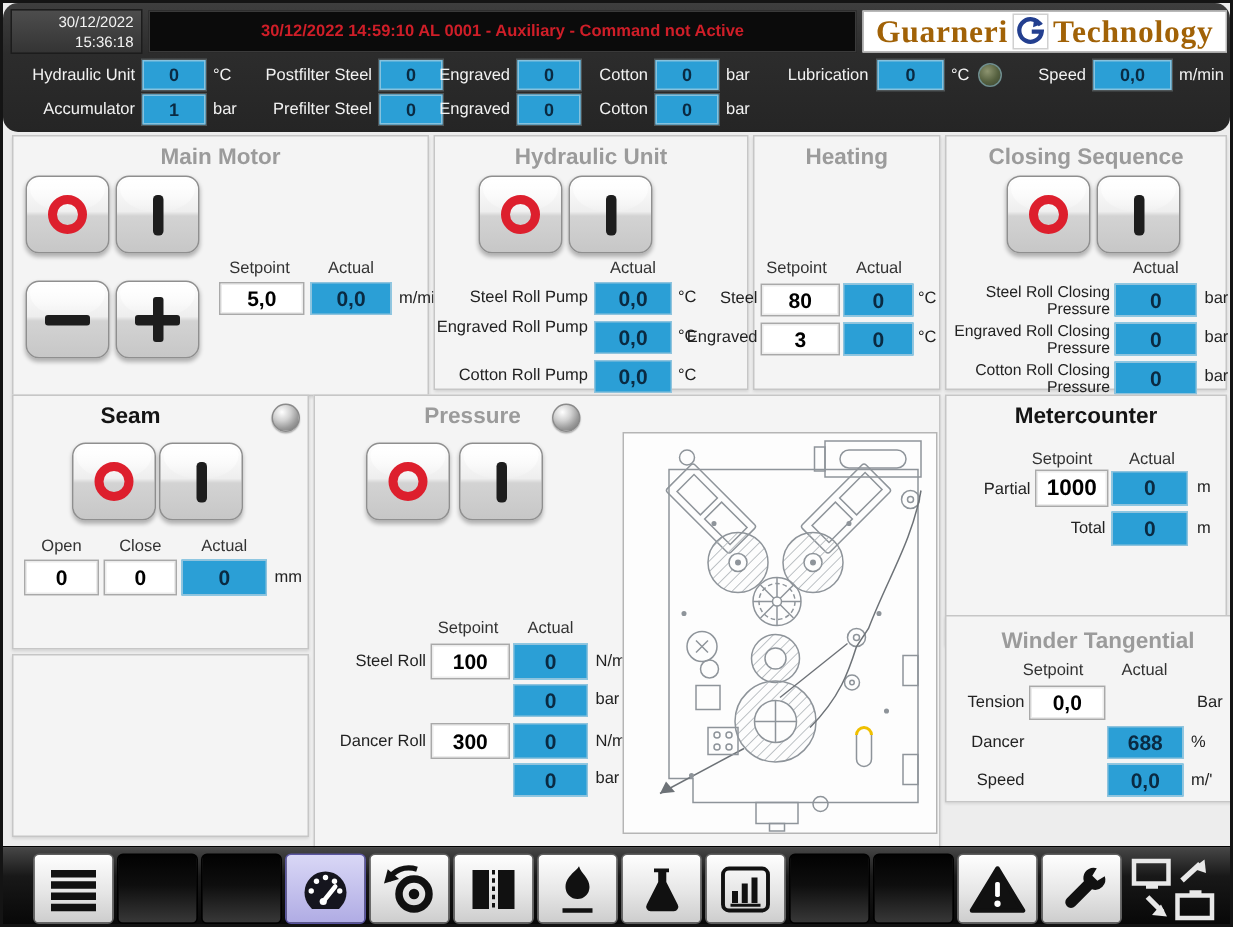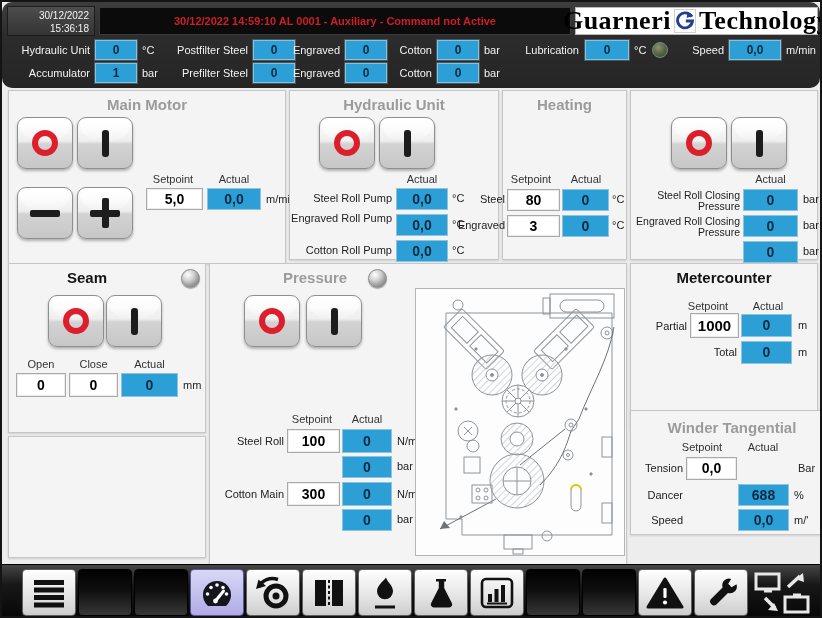--- a/index.html
+++ b/index.html
@@ -11,22 +11,22 @@
   .header { position:absolute; left:0; top:0; width:100%; height:86px;
             background:linear-gradient(180deg,#3e3e3e 0%, #2c2c2c 40%, #252525 100%);border-radius:10px; }
   .dtbox { position:absolute; left:5px; top:4px; width:88px; height:30px;
            background:linear-gradient(180deg,#4d4d4d,#343434); border:1px solid #1c1c1c;
            color:#f4f4f4; font-size:10px; text-align:right; padding:2px 5px 0 0; line-height:13px; }
   .alarmbar { position:absolute; left:97px; top:5px; width:472px; height:28px; background:#0b0b0b;
               border:1px solid #3a3a3a; color:#cf1e28; font-size:11px; font-weight:bold;
               text-align:center; line-height:26px; white-space:nowrap; overflow:hidden; }
   .logo { position:absolute; left:573px; top:5px; width:243px; height:28px; background:#ffffff;
           border:1px solid #b9b9b9; display:flex; align-items:center; justify-content:center; }
-  .logo .word { font-family:"Liberation Serif", serif; font-weight:bold; font-size:26px;
-                color:#000000; letter-spacing:.5px; }
+  .logo .word { font-family:"Liberation Serif", serif; font-weight:bold; font-size:21px;
+                color:#a16207; letter-spacing:.5px; }
   .logo .gbox { width:24px; height:24px; border:1px solid #d0d0d0; background:#fff; margin:0 3px;
                 display:flex; align-items:center; justify-content:center; }
   .hlabel { position:absolute; height:20px; line-height:20px; color:#f2f2f2; font-size:11px;
             text-align:right; white-space:nowrap; }
   .hunit  { position:absolute; height:20px; line-height:20px; color:#f2f2f2; font-size:11px; white-space:nowrap; }
   .bfield { position:absolute; height:20px; background:#2b9fd6; border:1px solid #86c2de;
             box-shadow:0 0 0 1px #4f5557; color:#0a2a42; font-weight:bold; font-size:12px;
             text-align:center; line-height:18px; }
   .hled { position:absolute; width:16px; height:16px; border-radius:50%;
           background:radial-gradient(circle at 38% 32%, #8d9470, #55603f 55%, #3a4430);
@@ -190,33 +190,35 @@
     <span class="wfield" style="left:4px;top:98px;width:53px">80</span>
     <span class="afield" style="left:59px;top:98px;width:47px">0</span>
     <span class="punit" style="left:109px;top:102px">°C</span>
     <span class="rlabel" style="left:-48px;top:128px;width:50px">Engraved</span>
     <span class="wfield" style="left:4px;top:124px;width:53px">3</span>
     <span class="afield" style="left:59px;top:124px;width:47px">0</span>
     <span class="punit" style="left:109px;top:128px">°C</span>
   </div>
 
   <div class="panel" style="left:628px;top:88px;width:188px;height:170px">
+    <div class="ptitle">Closing Sequence</div>
     <div class="btn3d" style="left:40px;top:26px">
         <span class="glyph o-glyph"></span>
       </div>
     <div class="btn3d" style="left:100px;top:26px">
         <span class="glyph i-glyph"></span>
       </div>
     <span class="flabel" style="left:112px;top:82px;width:55px">Actual</span>
     <span class="rlabel" style="left:0;top:99px;width:109px;font-size:10.5px;line-height:11px">Steel Roll Closing Pressure</span>
     <span class="afield" style="left:112px;top:98px;width:55px">0</span>
     <span class="punit" style="left:172px;top:102px">bar</span>
     <span class="rlabel" style="left:0;top:125px;width:109px;font-size:10.5px;line-height:11px">Engraved Roll Closing Pressure</span>
     <span class="afield" style="left:112px;top:124px;width:55px">0</span>
     <span class="punit" style="left:172px;top:128px">bar</span>
+    <span class="rlabel" style="left:0;top:151px;width:109px;font-size:10.5px;line-height:11px">Cotton Roll Closing Pressure</span>
     <span class="afield" style="left:112px;top:150px;width:55px">0</span>
     <span class="punit" style="left:172px;top:154px">bar</span>
   </div>
 
   <div class="panel" style="left:6px;top:261px;width:198px;height:170px">
     <div class="ptitle dark" style="right:40px">Seam</div>
     <span class="led" style="left:172px;top:5px"></span>
     <div class="btn3d" style="left:39px;top:31px">
         <span class="glyph o-glyph"></span>
       </div>
@@ -246,21 +248,21 @@
     <span class="flabel" style="left:72px;top:149px;width:60px">Setpoint</span>
     <span class="flabel" style="left:132px;top:149px;width:50px">Actual</span>
 
     <span class="rlabel" style="left:0;top:171px;width:74px">Steel Roll</span>
     <span class="wfield" style="left:77px;top:165px;width:53px;height:24px;line-height:22px">100</span>
     <span class="afield" style="left:132px;top:165px;width:50px;height:24px;line-height:22px">0</span>
     <span class="punit" style="left:187px;top:171px">N/mm</span>
     <span class="afield" style="left:132px;top:192px;width:50px">0</span>
     <span class="punit" style="left:187px;top:196px">bar</span>
 
-    <span class="rlabel" style="left:0;top:224px;width:74px">Cotton Main</span>
+    <span class="rlabel" style="left:0;top:224px;width:74px">Dancer Roll</span>
     <span class="wfield" style="left:77px;top:218px;width:53px;height:24px;line-height:22px">300</span>
     <span class="afield" style="left:132px;top:218px;width:50px;height:24px;line-height:22px">0</span>
     <span class="punit" style="left:187px;top:224px">N/mm</span>
     <span class="afield" style="left:132px;top:245px;width:50px">0</span>
     <span class="punit" style="left:187px;top:249px">bar</span>
 
     <div class="diagram" style="left:205px;top:24px;width:210px;height:268px">
       <svg width="208" height="266" viewBox="0 0 208 266">
         <defs>
           <pattern id="hatch" width="5" height="5" patternTransform="rotate(45)" patternUnits="userSpaceOnUse">

